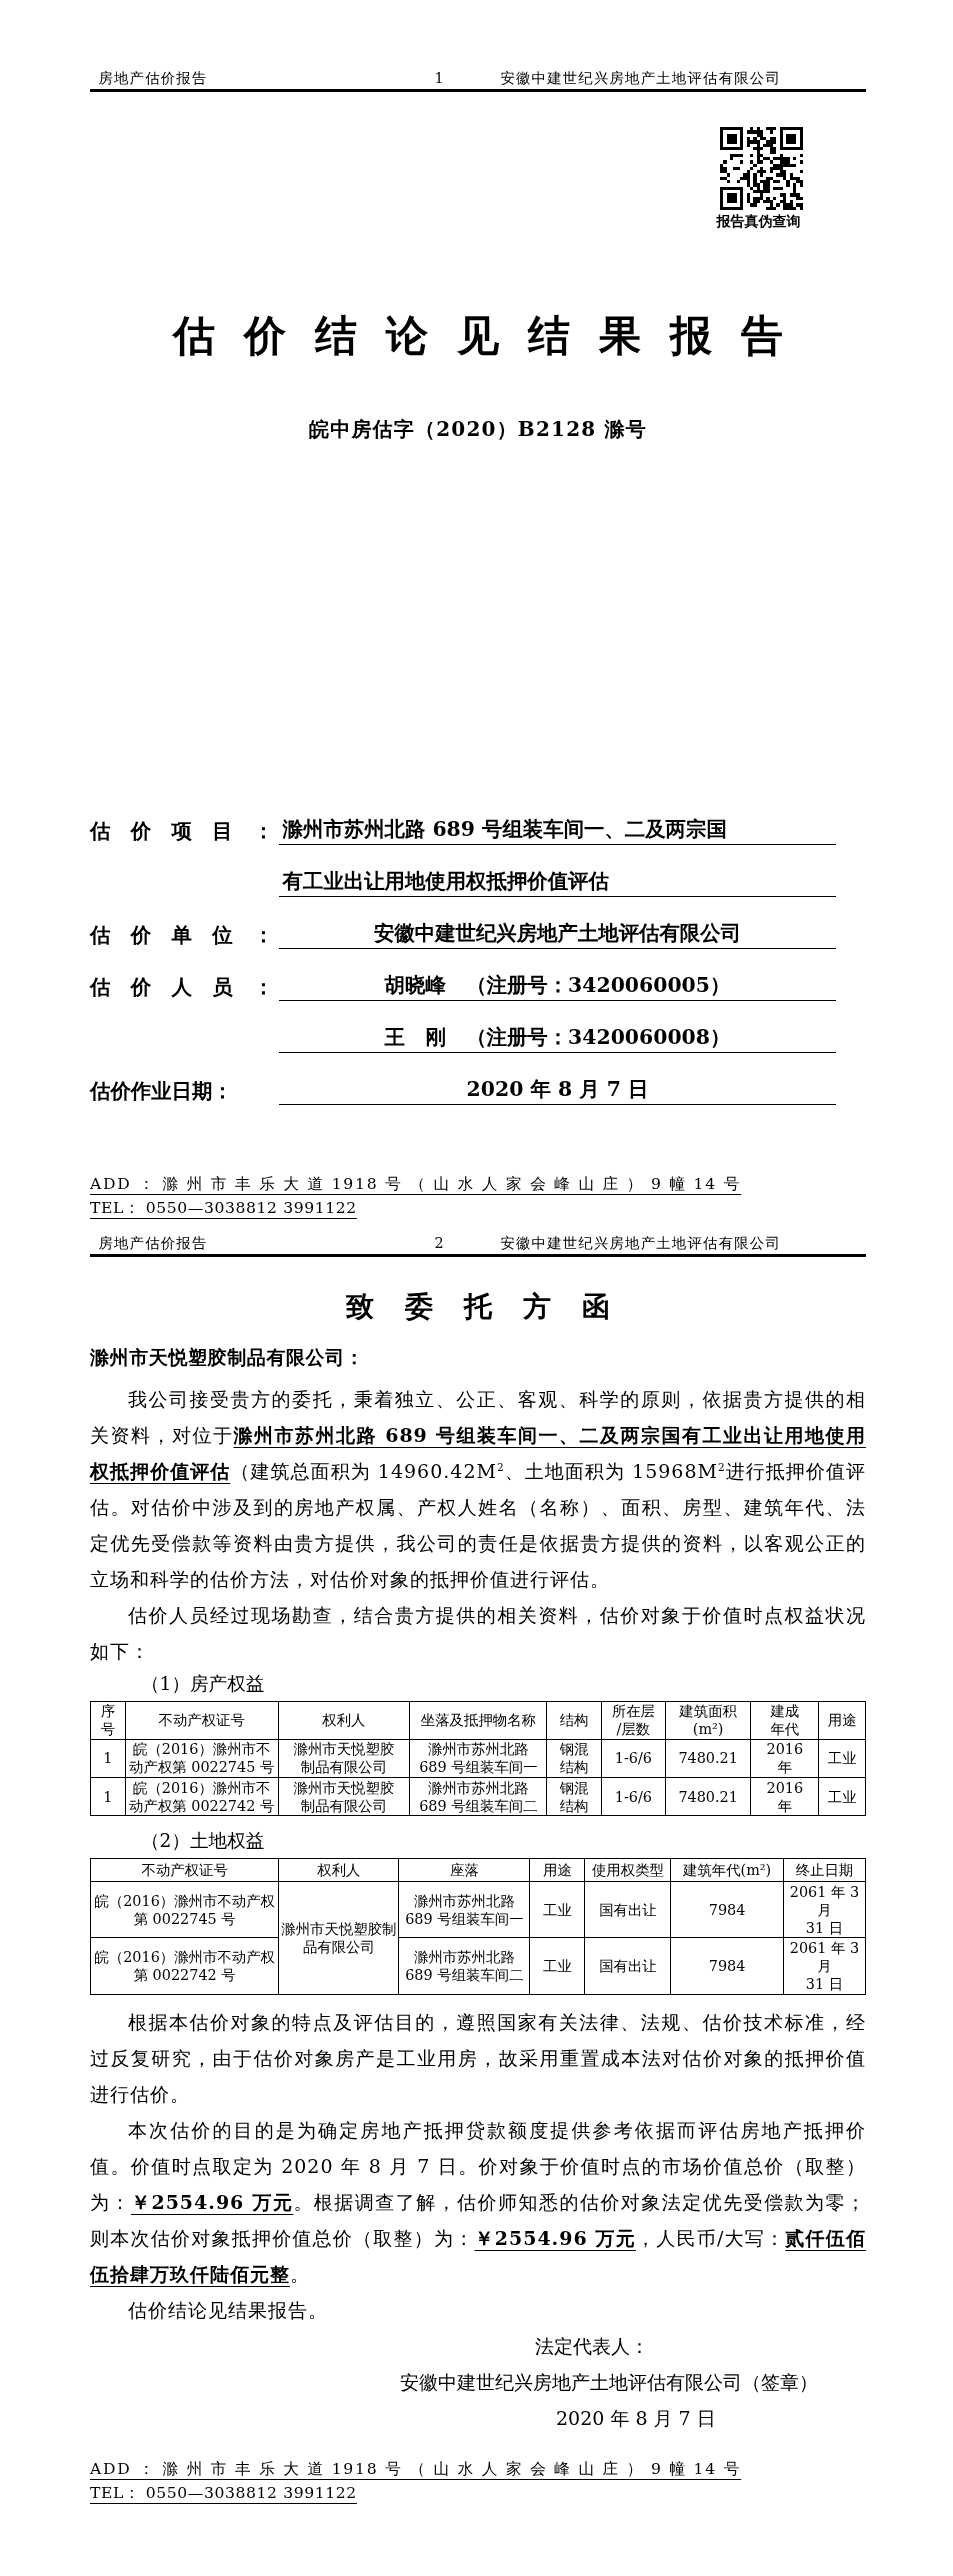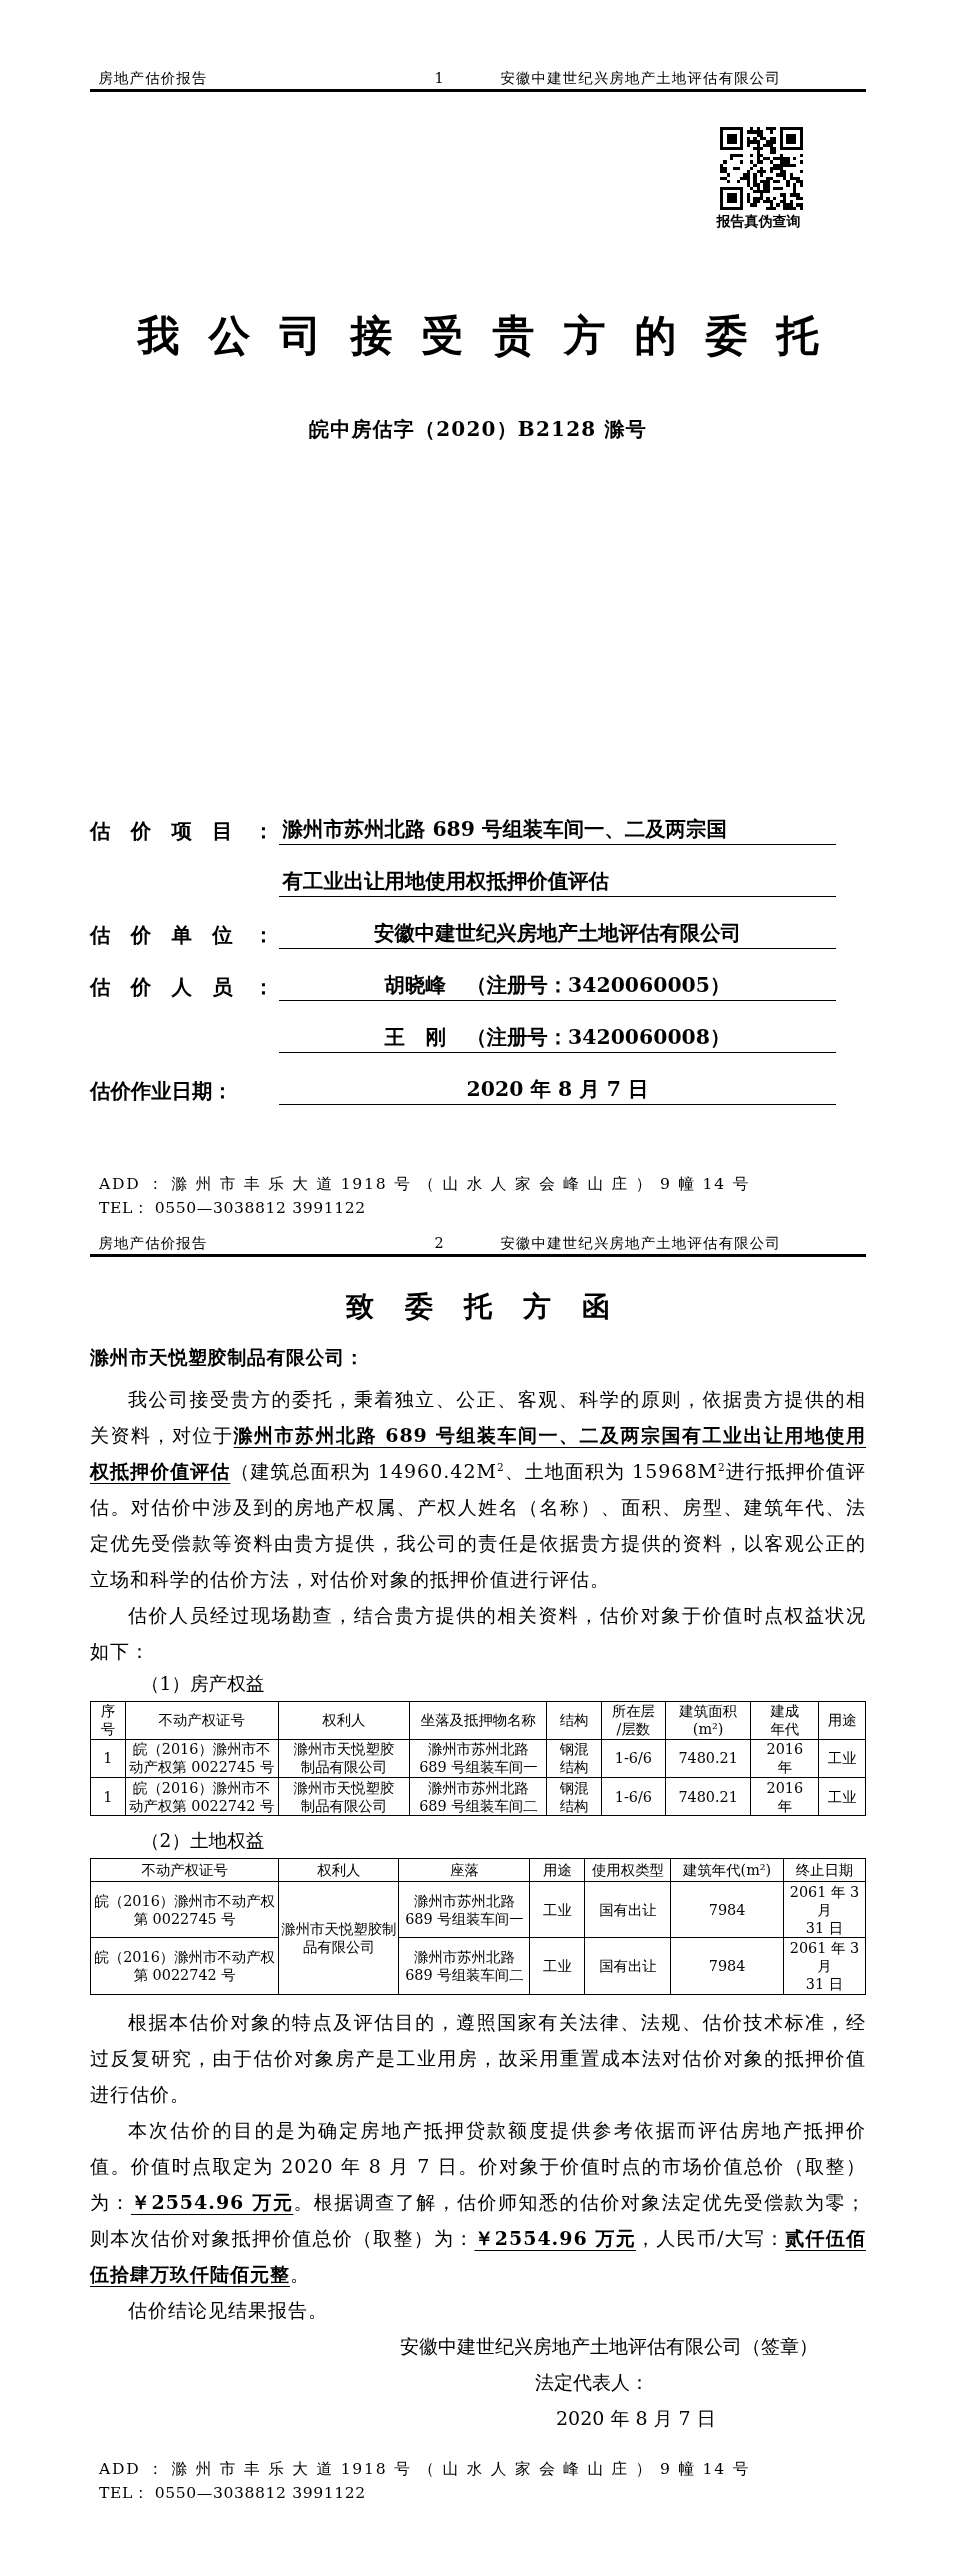--- a/index.html
+++ b/index.html
@@ -27,21 +27,21 @@
   .doc-no{margin-top:55px;text-align:center;font-size:20px;font-weight:bold;letter-spacing:1.2px;}
   
   .fields{margin-top:373px;}
   .frow{display:flex;align-items:flex-end;height:29px;margin-bottom:23px;font-size:20.4px;font-weight:bold;}
   .flabel{width:189px;flex:none;white-space:nowrap;}
   .fspacer{width:189px;flex:none;}
   .fline{flex:1;margin-right:30px;border-bottom:1.8px solid #000;height:100%;display:flex;align-items:flex-end;justify-content:center;padding-bottom:1.2px;white-space:nowrap;}
   .fline.left{justify-content:flex-start;padding-left:3.6px;}
   
   .footer{margin-top:67px;font-size:15.6px;line-height:24px;}
-  .footer .u-line{text-decoration-thickness:1.2px;text-underline-offset:5.4px;margin-left:9px;}
+  .footer .u-line{text-decoration:underline;text-decoration-thickness:1.2px;text-underline-offset:5.4px;}
   .addr{letter-spacing:1.8px;white-space:nowrap;}
   .tel{letter-spacing:0.6px;}
   
   .letter-title{margin-top:31px;text-align:center;font-size:28px;font-weight:bold;letter-spacing:31px;padding-left:31px;white-space:nowrap;}
   .salutation{margin-top:19px;font-size:19px;font-weight:bold;letter-spacing:0.6px;}
   .para{font-size:19px;line-height:36px;letter-spacing:1px;text-align:justify;text-indent:2em;margin:0;}
   .mt16{margin-top:9.6px;}
   .seg-b{font-weight:bold;}
   .seg-u{text-decoration:underline;text-decoration-thickness:1.2px;text-underline-offset:4.8px;}
   sup{font-size:0.55em;line-height:0;}
@@ -281,21 +281,21 @@
             <rect x="20" y="24" width="1" height="1" fill="#000"></rect>
             <rect x="21" y="24" width="1" height="1" fill="#000"></rect>
             <rect x="22" y="24" width="1" height="1" fill="#000"></rect>
             <rect x="24" y="24" width="1" height="1" fill="#000"></rect>
           </svg>
         </div>
       <div class="qr-caption">报告真伪查询</div>
     </div>
   </div>
 
-  <div class="main-title">我公司接受贵方的委托</div>
+  <div class="main-title">估价结论见结果报告</div>
   <div class="doc-no">皖中房估字（2020）B2128 滁号</div>
 
   <div class="fields">
     <div class="frow">
       <span class="flabel">估　价　项　目　：</span>
       <span class="fline left">滁州市苏州北路 689 号组装车间一、二及两宗国</span>
     </div>
     <div class="frow">
       <span class="fspacer"></span>
       <span class="fline left">有工业出让用地使用权抵押价值评估</span>
@@ -449,22 +449,22 @@
           <td>2061 年 3 月
 31 日</td>
         </tr>
       </tbody>
     </table>
 
   <p class="para mt16">根据本估价对象的特点及评估目的，遵照国家有关法律、法规、估价技术标准，经过反复研究，由于估价对象房产是工业用房，故采用重置成本法对估价对象的抵押价值进行估价。</p>
   <p class="para"><span>本次估价的目的是为确定房地产抵押贷款额度提供参考依据而评估房地产抵押价值。价值时点取定为 2020 年 8 月 7 日。价对象于价值时点的市场价值总价（取整）为：</span><span class="seg-b seg-u">￥2554.96 万元</span><span>。根据调查了解，估价师知悉的估价对象法定优先受偿款为零；则本次估价对象抵押价值总价（取整）为：</span><span class="seg-b seg-u">￥2554.96 万元</span><span>，人民币/大写：</span><span class="seg-b seg-u">贰仟伍佰伍拾肆万玖仟陆佰元整</span><span>。</span></p>
   <p class="para">估价结论见结果报告。</p>
 
+  <div class="sign sign-rep">法定代表人：</div>
   <div class="sign sign-company">安徽中建世纪兴房地产土地评估有限公司（签章）</div>
-  <div class="sign sign-rep">法定代表人：</div>
   <div class="sign sign-date">2020 年 8 月 7 日</div>
 
   <div class="footer footer2">
     <div class="addr u-line">ADD ： 滁 州 市 丰 乐 大 道 1918 号 （ 山 水 人 家 会 峰 山 庄 ） 9 幢 14 号</div>
     <div class="tel u-line">TEL： 0550—3038812 3991122</div>
   </div>
 
 </div>
 
 

